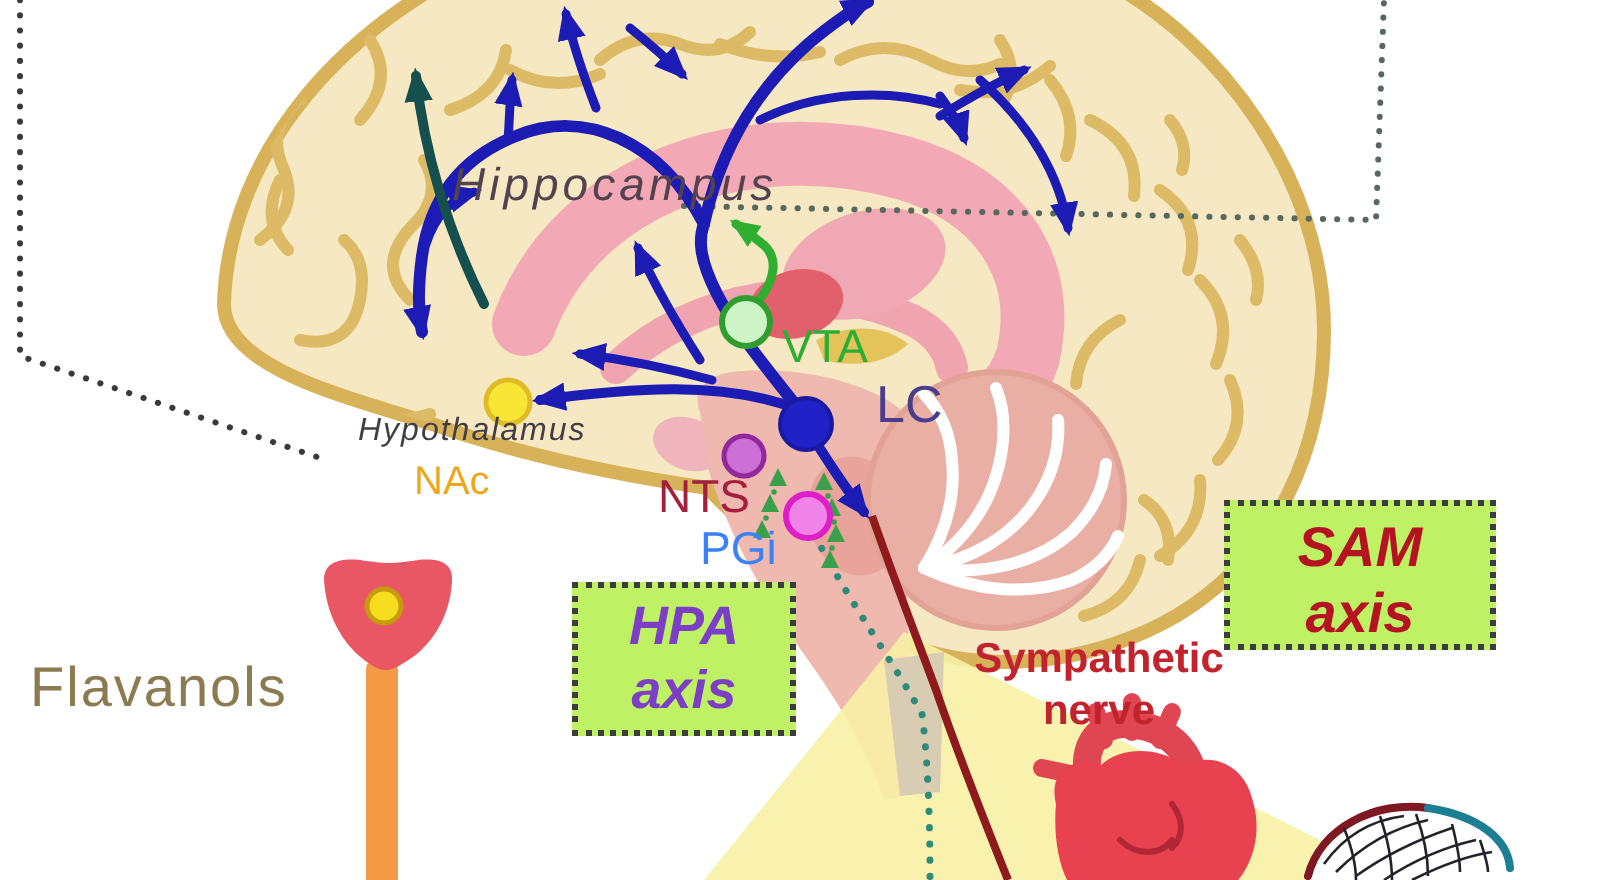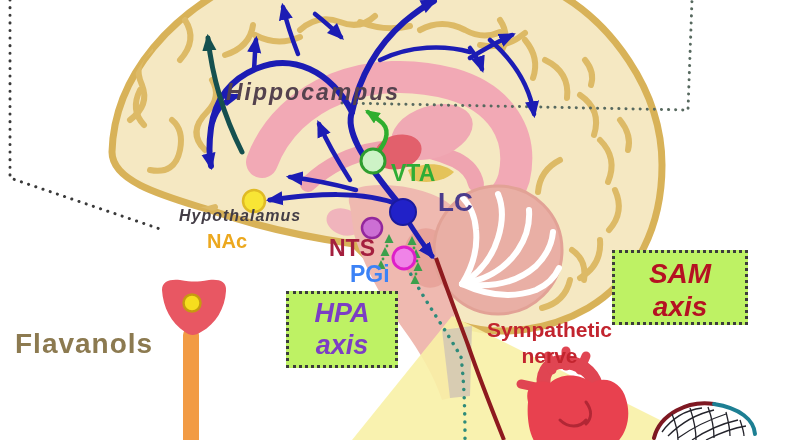--- a/index.html
+++ b/index.html
@@ -1,19 +1,19 @@
 <!DOCTYPE html>
 <html><head>
 <meta charset="utf-8">
 <style>
   html,body{margin:0;padding:0;background:#fff;}
   #stage{position:relative;width:800px;height:440px;overflow:hidden;background:#fff;
          font-family:"Liberation Sans", sans-serif;}
   #stage svg{position:absolute;left:0;top:0;}
-  .lbl{position:absolute;white-space:nowrap;font-weight:bold;line-height:1.05;}
+  .lbl{position:absolute;white-space:nowrap;font-weight:normal;line-height:1.05;}
   .it{font-style:italic;}
   .lbl-hippocampus{left:226px;top:80px;font-size:23px;color:#54424e;letter-spacing:2px;}
   .lbl-hypothalamus{left:179px;top:208px;font-size:16px;color:#433d46;letter-spacing:1px;}
   .lbl-nac{left:207px;top:190px;font-size:20px;color:#eca81e;margin-top:41px;}
   .lbl-vta{left:391px;top:161px;font-size:23px;color:#2ead35;text-align:right;}
   .lbl-lc{left:438px;top:189px;font-size:26px;color:#4b3c8c;}
   .lbl-nts{left:329px;top:236px;font-size:23px;color:#a41f3e;}
   .lbl-pgi{left:350px;top:262px;font-size:23px;color:#3b82f6;}
   .lbl-flavanols{left:15px;top:329px;font-size:28px;color:#8c7a50;letter-spacing:1px;}
   .axis-box{position:absolute;border:3px dotted #3c3c3c;background:#bef264;

